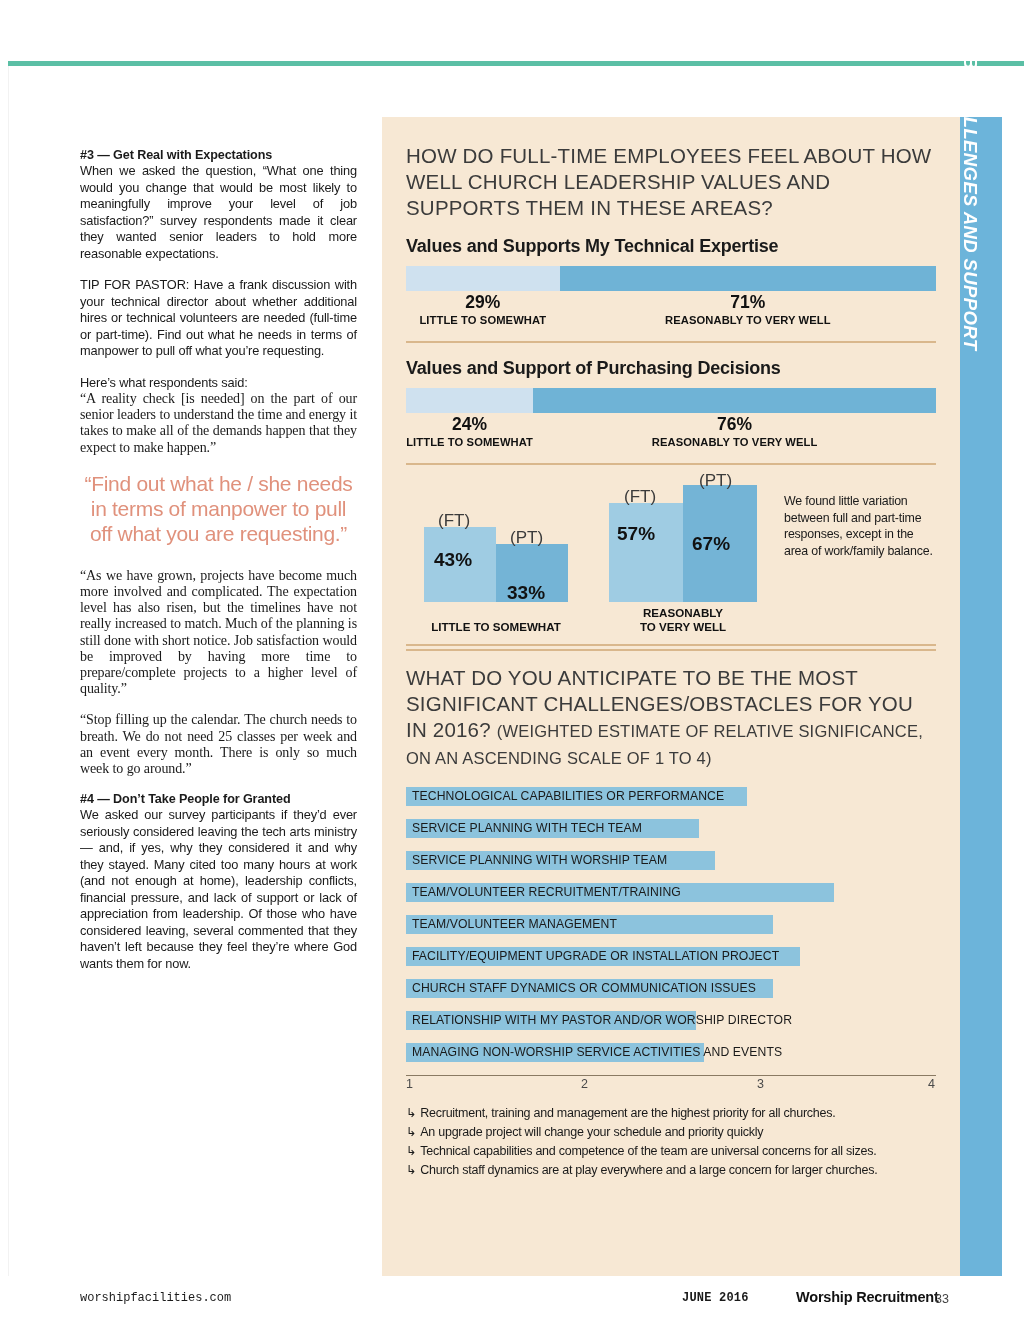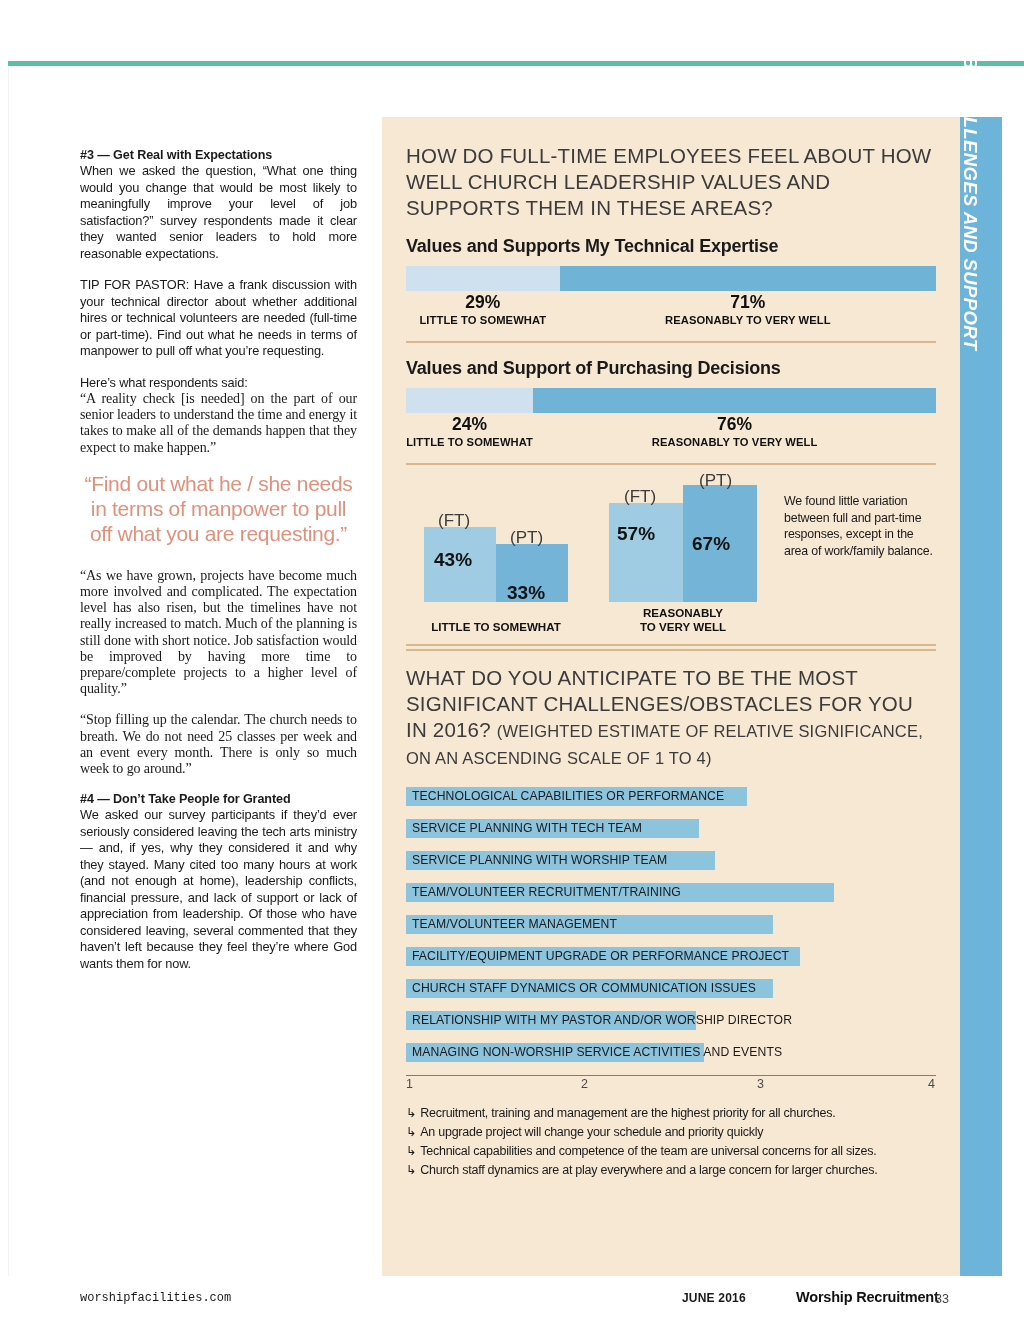--- a/index.html
+++ b/index.html
@@ -169,21 +169,21 @@
   }
 
   
   .footer { position: absolute; left: 80px; top: 1291px; width: 880px; height: 22px; }
   .f-site {
     position: absolute; left: 0; top: 0;
     font-family: Liberation Mono, monospace; font-size: 12px; color: #1a1a1a;
   }
   .f-date {
     position: absolute; left: 602px; top: 0;
-    font-family: Liberation Sans, sans-serif; font-weight: bold;
+    font-family: Liberation Mono, monospace; font-weight: bold;
     font-size: 12px; color: #1a1a1a; letter-spacing: 0.2px;
   }
   .f-mag {
     position: absolute; left: 716px; top: -2px;
     font-family: "Liberation Sans", sans-serif; font-weight: bold;
     font-size: 14.5px; color: #111; letter-spacing: -0.2px;
   }
   .f-page {
     position: absolute; left: 855px; top: 1px;
     font-family: "Liberation Sans", sans-serif; font-size: 12.5px; color: #444;
@@ -301,21 +301,21 @@
         <div class="hrow">
           <div class="hbar" style="width:80.7%"></div>
           <div class="hlabel">TEAM/VOLUNTEER RECRUITMENT/TRAINING</div>
         </div>
         <div class="hrow">
           <div class="hbar" style="width:69.3%"></div>
           <div class="hlabel">TEAM/VOLUNTEER MANAGEMENT</div>
         </div>
         <div class="hrow">
           <div class="hbar" style="width:74.3%"></div>
-          <div class="hlabel">FACILITY/EQUIPMENT UPGRADE OR PERFORMANCE PROJECT</div>
+          <div class="hlabel">FACILITY/EQUIPMENT UPGRADE OR INSTALLATION PROJECT</div>
         </div>
         <div class="hrow">
           <div class="hbar" style="width:69.3%"></div>
           <div class="hlabel">CHURCH STAFF DYNAMICS OR COMMUNICATION ISSUES</div>
         </div>
         <div class="hrow">
           <div class="hbar" style="width:54.7%"></div>
           <div class="hlabel">RELATIONSHIP WITH MY PASTOR AND/OR WORSHIP DIRECTOR</div>
         </div>
         <div class="hrow">

